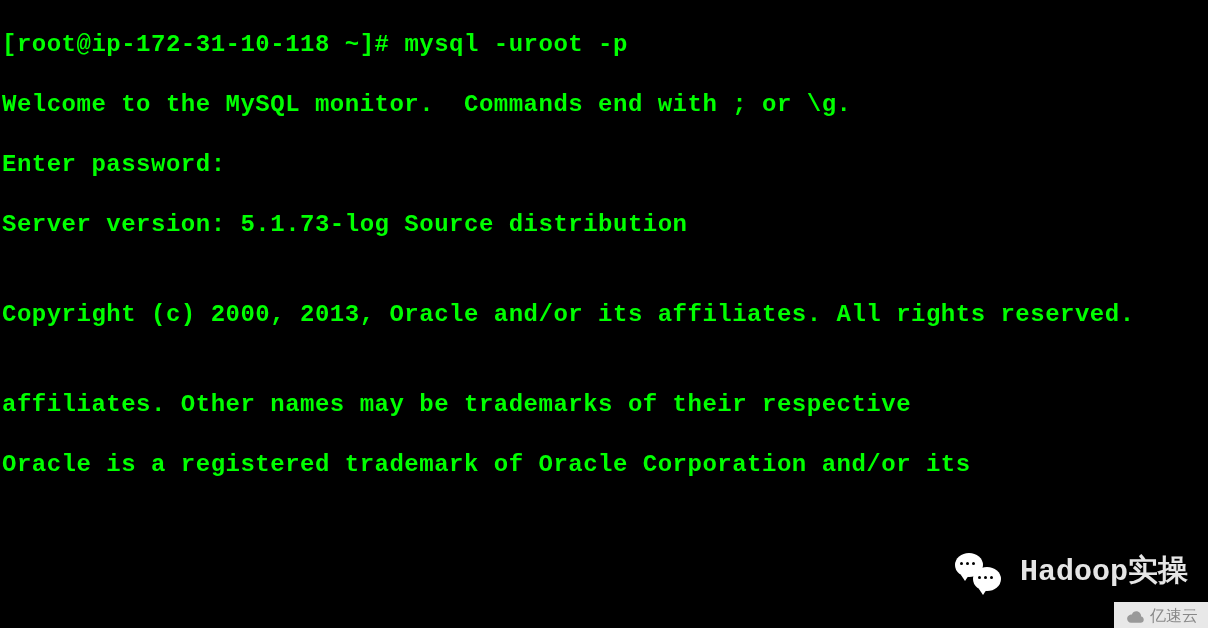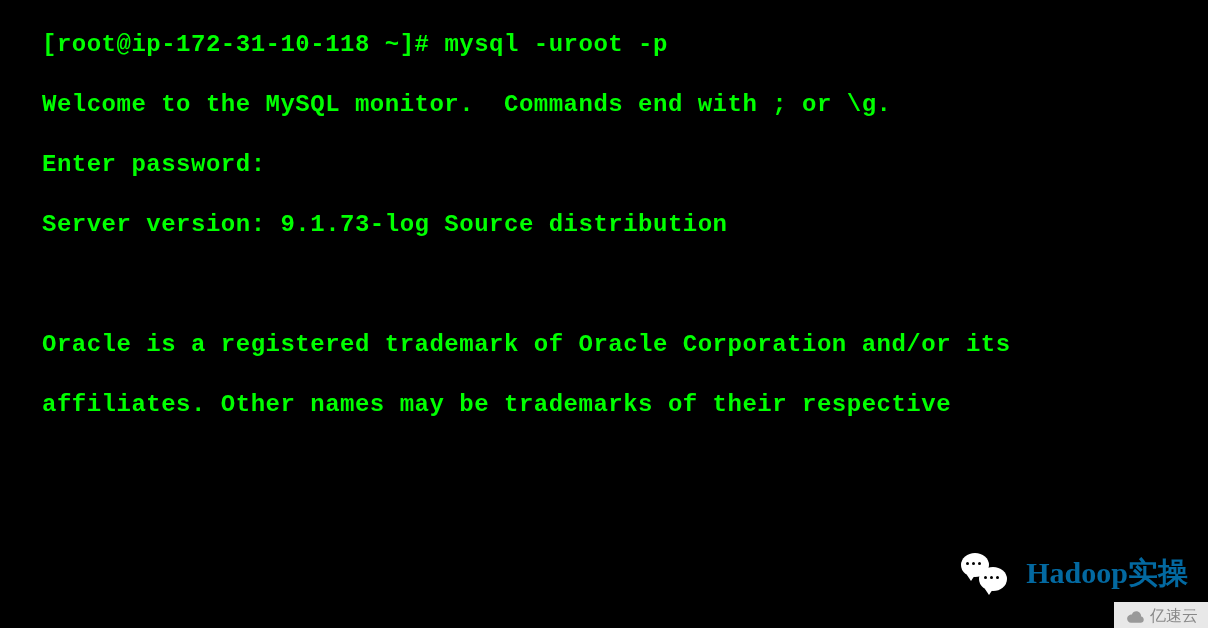--- a/index.html
+++ b/index.html
@@ -19,28 +19,27 @@
       overflow: hidden;
       position: relative;
       padding-left: 2px;
     }
     .terminal {
       white-space: pre;
       letter-spacing: 0.5px;
     }
     .prompt-line {
       display: block;
-      margin-left: 40px;
     }
     .watermark-1 {
       position: absolute;
       bottom: 35px;
       right: 20px;
-      color: #0369a1;
-      font-family: Liberation Serif, serif;
+      color: #e5e5e5;
+      font-family: Liberation Mono, monospace;
       font-size: 30px;
       font-weight: 600;
       display: flex;
       align-items: center;
       gap: 19px;
     }
     .watermark-1 .icon-stack {
       position: relative;
       width: 46px;
       height: 40px;
@@ -103,25 +102,26 @@
       height: 100%;
     }
   </style>
 </head>
 <body>
 
 <div class="terminal">
 <span class="prompt-line"><span>[root@ip-172-31-10-118 ~]# </span><span>mysql -uroot -p</span></span>
 <span class="prompt-line">Welcome to the MySQL monitor.  Commands end with ; or \g.</span>
 <span class="prompt-line">Enter password:</span>
-<span class="prompt-line">Server version: 9.1.73-log Source distribution</span>
+<span class="prompt-line">Server version: 5.1.73-log Source distribution</span>
 <span class="prompt-line"></span>
+<span class="prompt-line">Copyright (c) 2000, 2013, Oracle and/or its affiliates. All rights reserved.</span>
 <span class="prompt-line"></span>
+<span class="prompt-line">affiliates. Other names may be trademarks of their respective</span>
 <span class="prompt-line">Oracle is a registered trademark of Oracle Corporation and/or its</span>
-<span class="prompt-line">affiliates. Other names may be trademarks of their respective</span>
 <span class="prompt-line"></span>
 
 <span class="prompt-line"></span>
 
 
 <span class="prompt-line"></span>
 
 
 <span class="prompt-line"></span>
 

